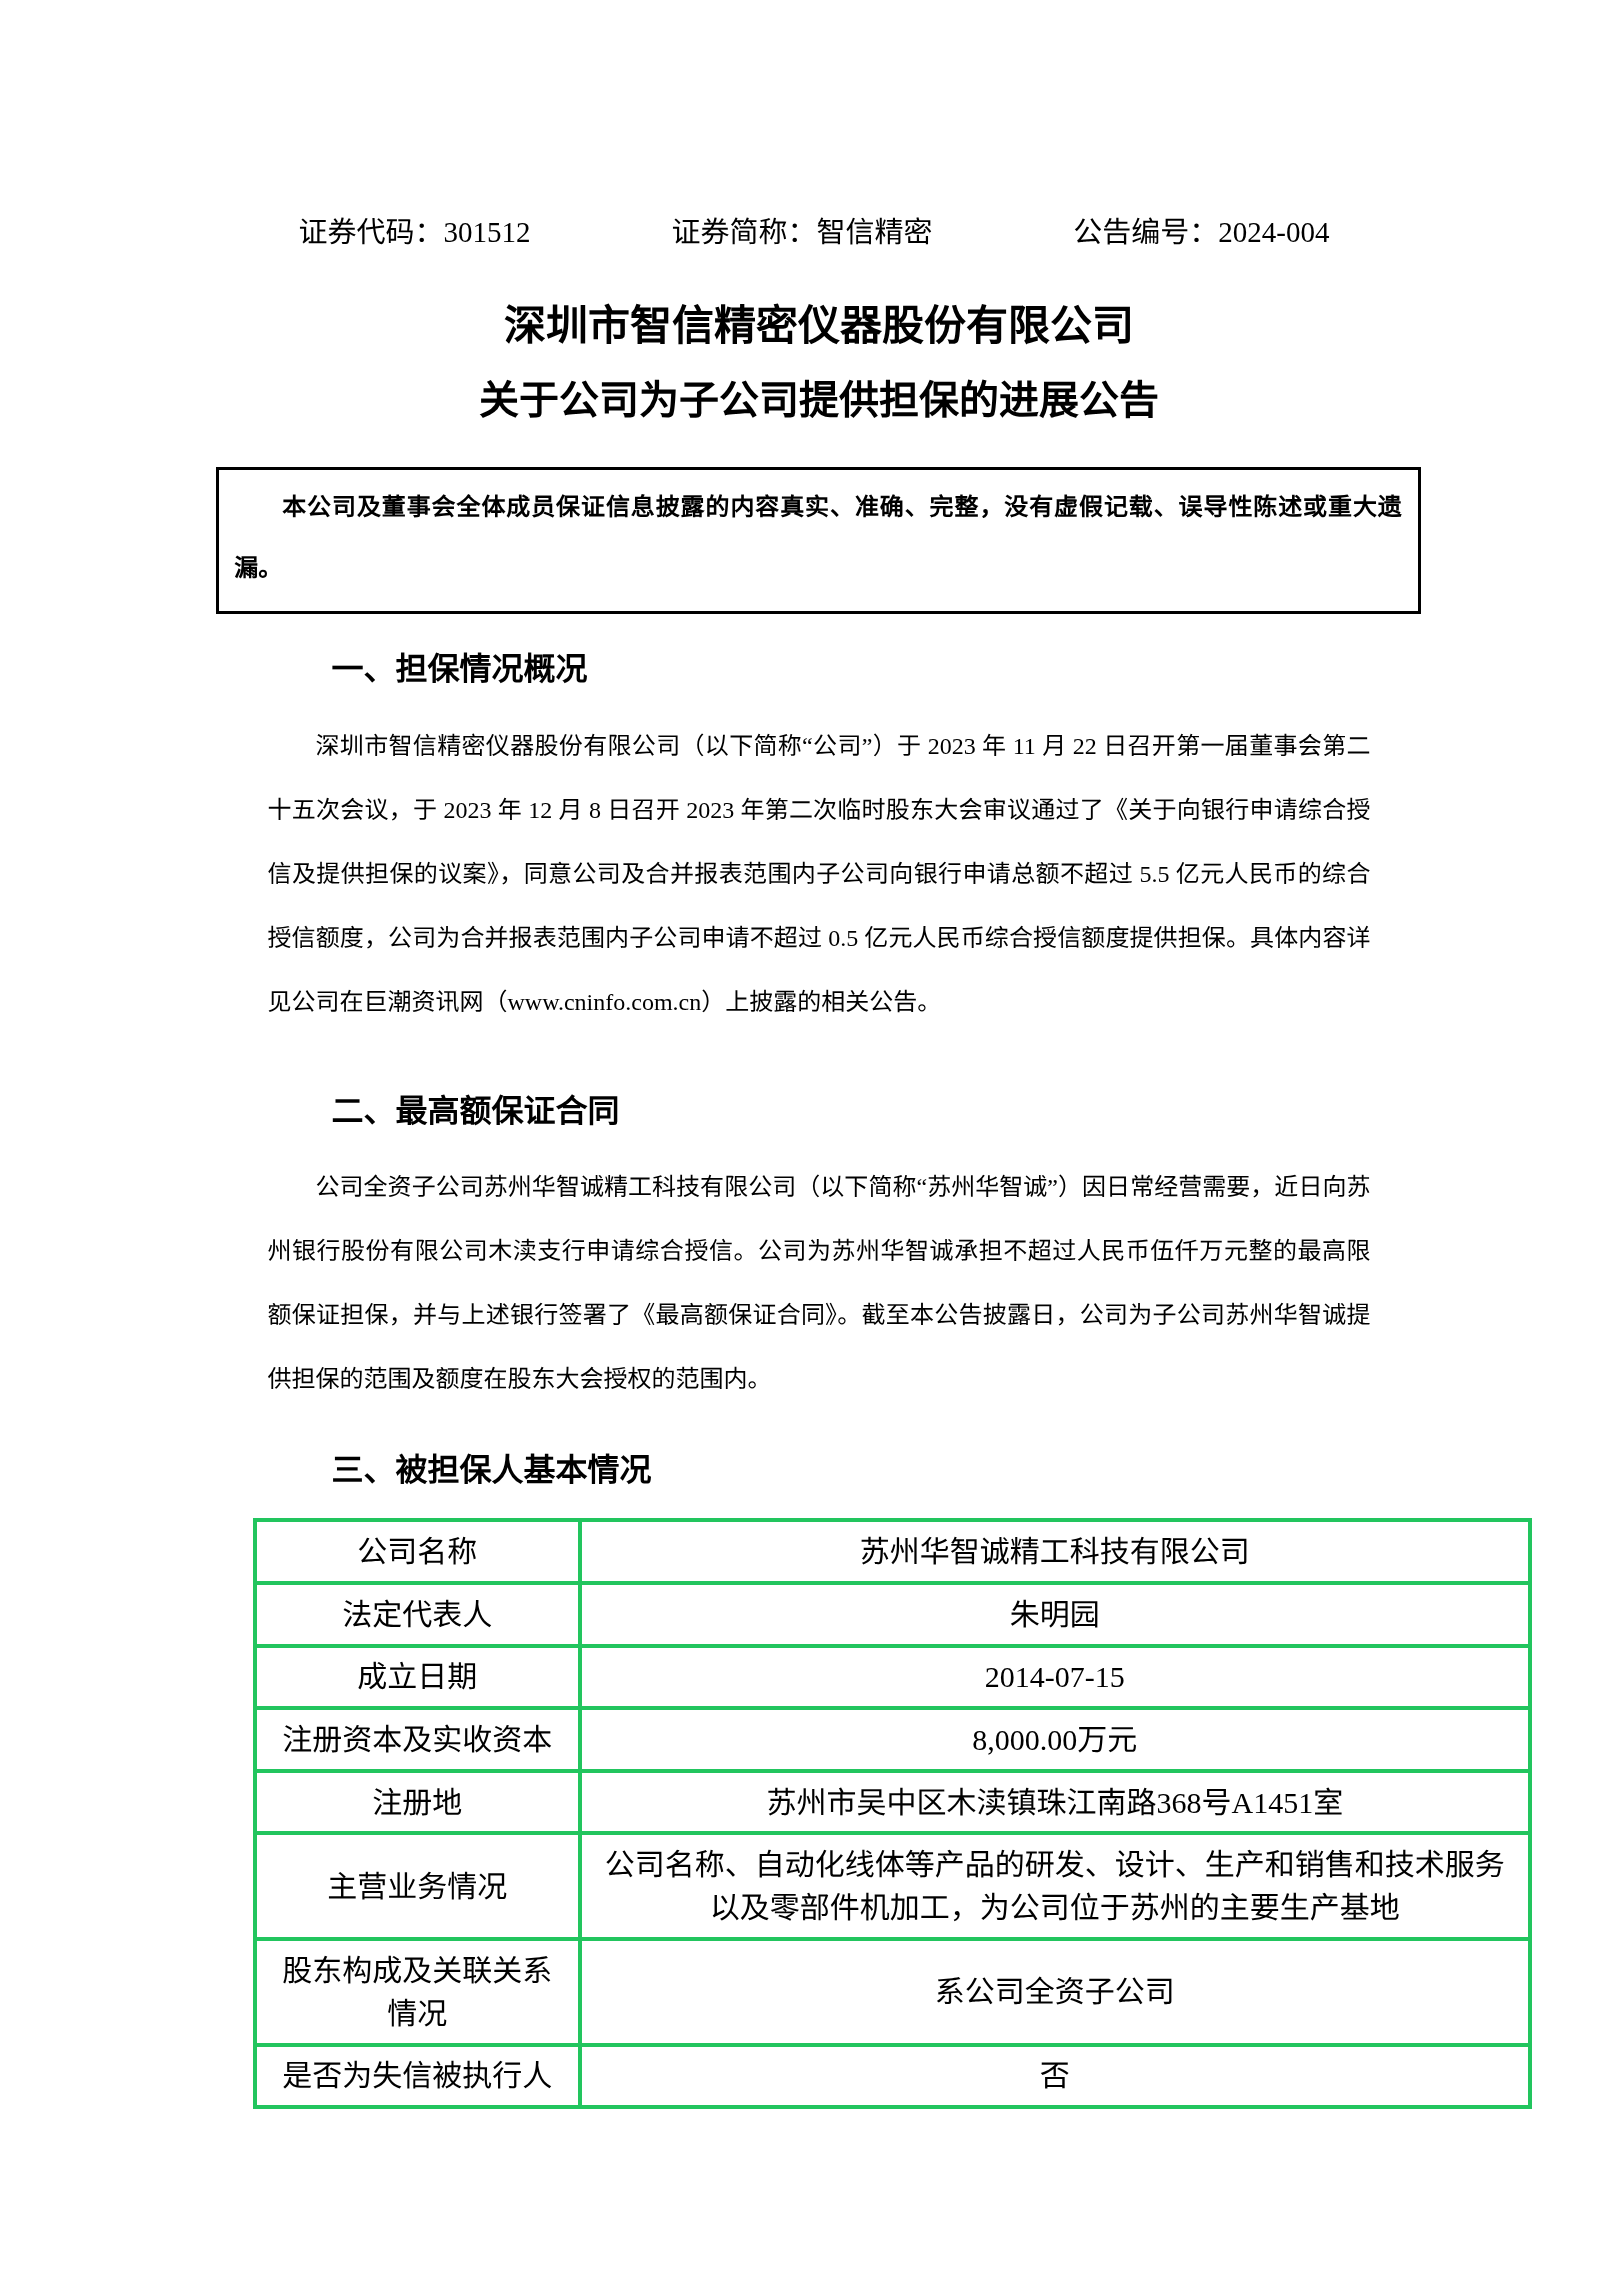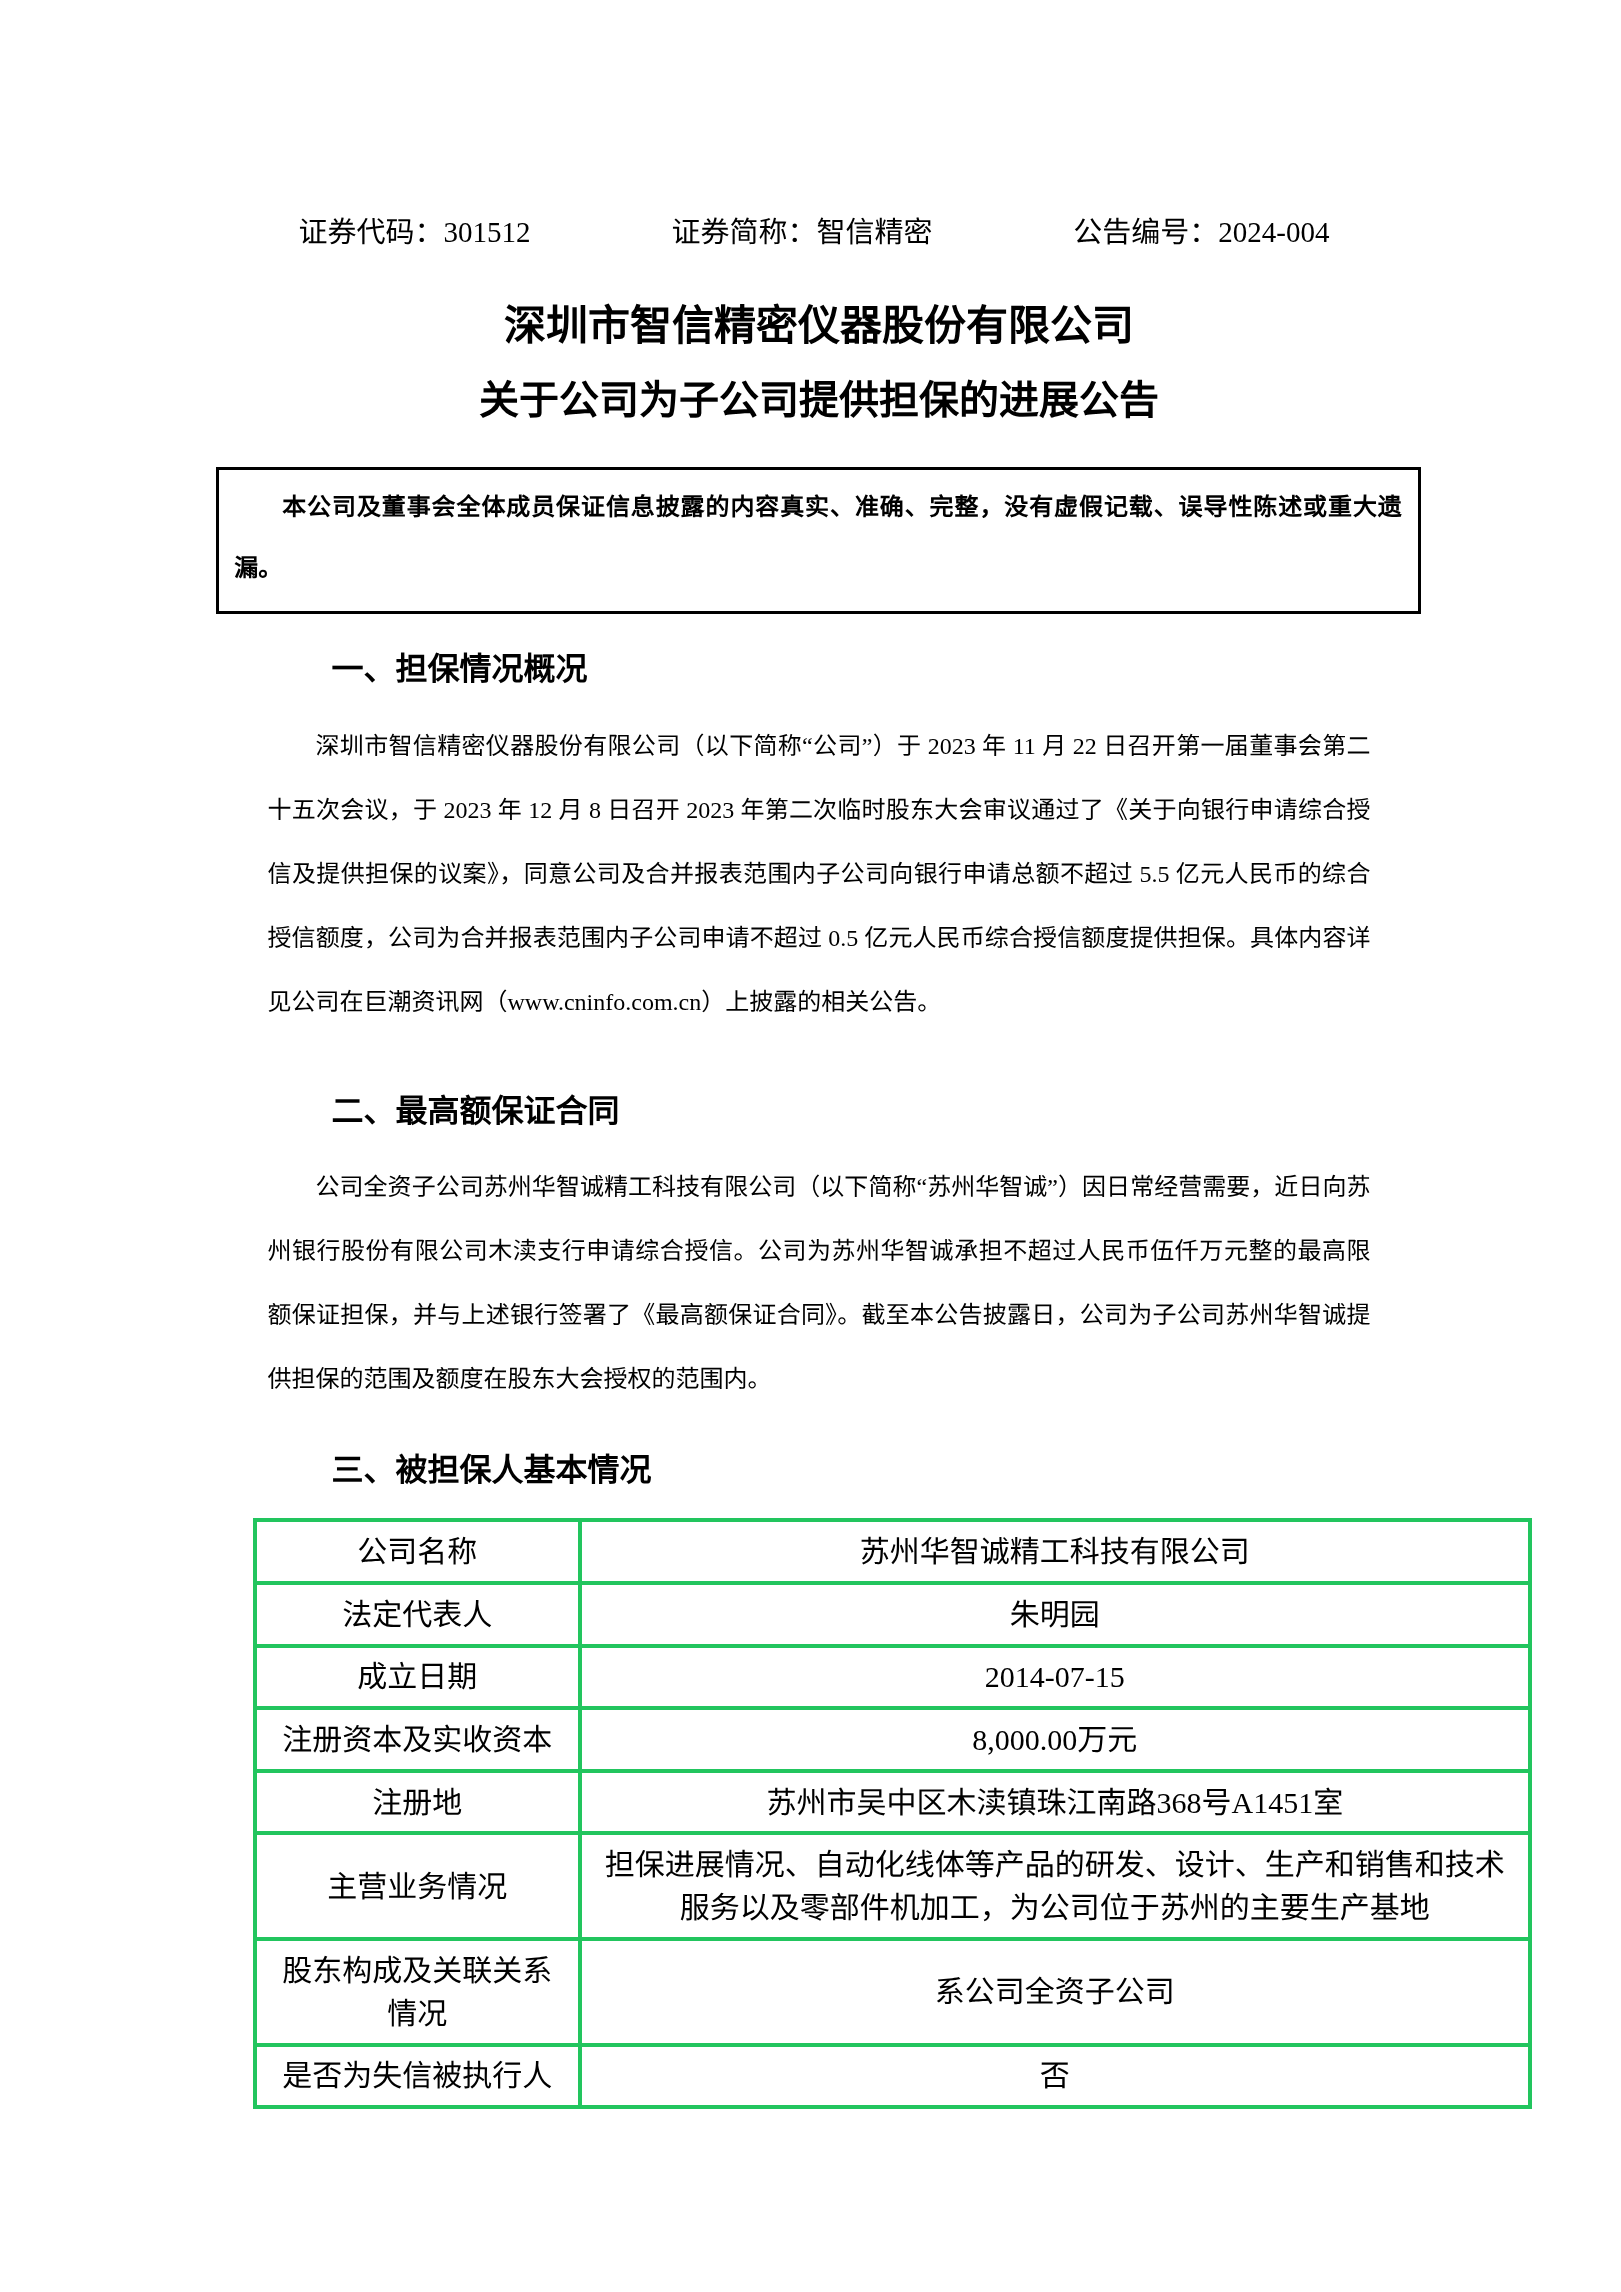--- a/index.html
+++ b/index.html
@@ -132,21 +132,21 @@
       <tr>
         <td class="lbl">注册资本及实收资本</td>
         <td class="val">8,000.00万元</td>
       </tr>
       <tr>
         <td class="lbl">注册地</td>
         <td class="val">苏州市吴中区木渎镇珠江南路368号A1451室</td>
       </tr>
       <tr>
         <td class="lbl">主营业务情况</td>
-        <td class="val">担保进展情况、自动化线体等产品的研发、设计、生产和销售和技术服务以及零部件机加工，为公司位于苏州的主要生产基地</td>
+        <td class="val">公司名称、自动化线体等产品的研发、设计、生产和销售和技术服务以及零部件机加工，为公司位于苏州的主要生产基地</td>
       </tr>
       <tr>
         <td class="lbl">股东构成及关联关系情况</td>
         <td class="val">系公司全资子公司</td>
       </tr>
       <tr>
         <td class="lbl">是否为失信被执行人</td>
         <td class="val">否</td>
       </tr>
     </tbody>

